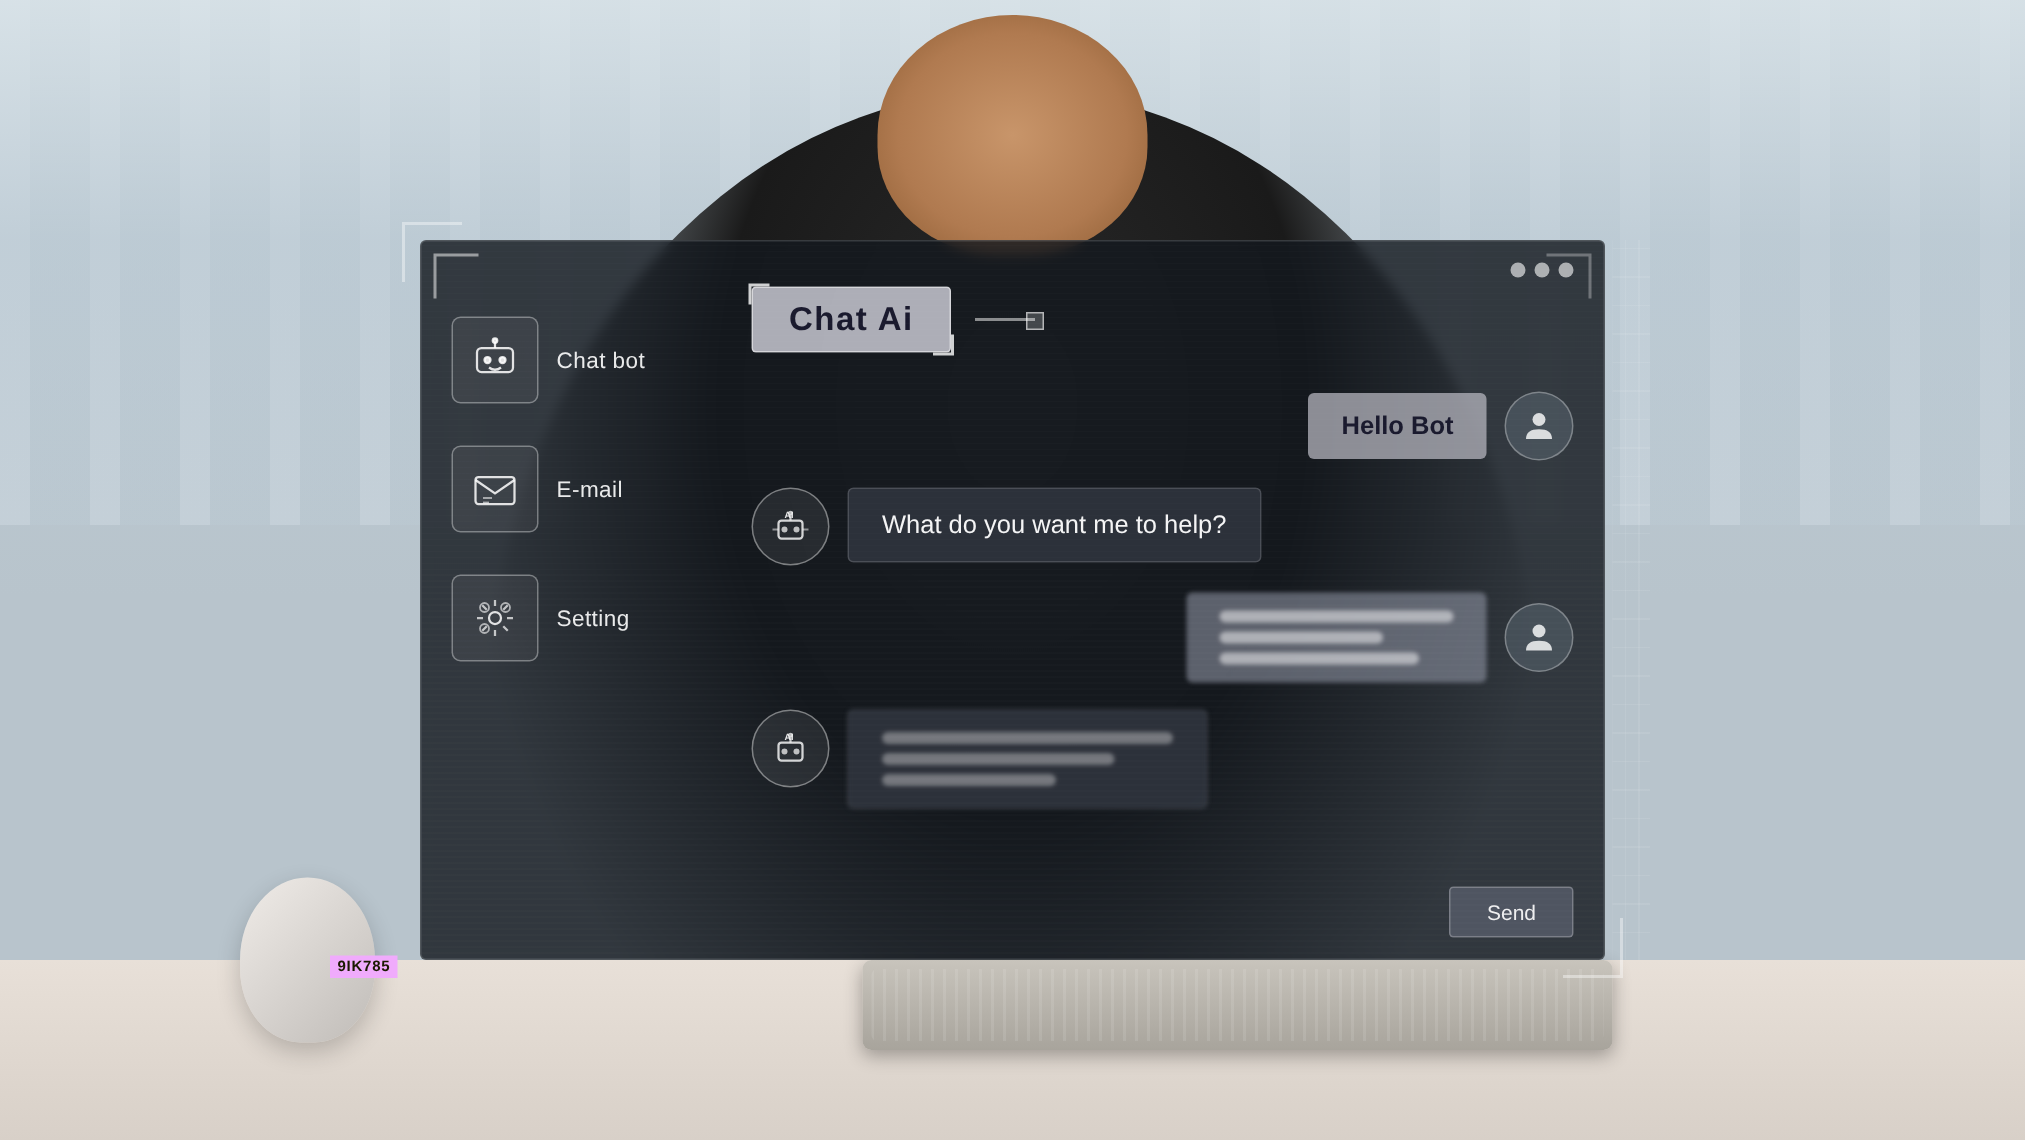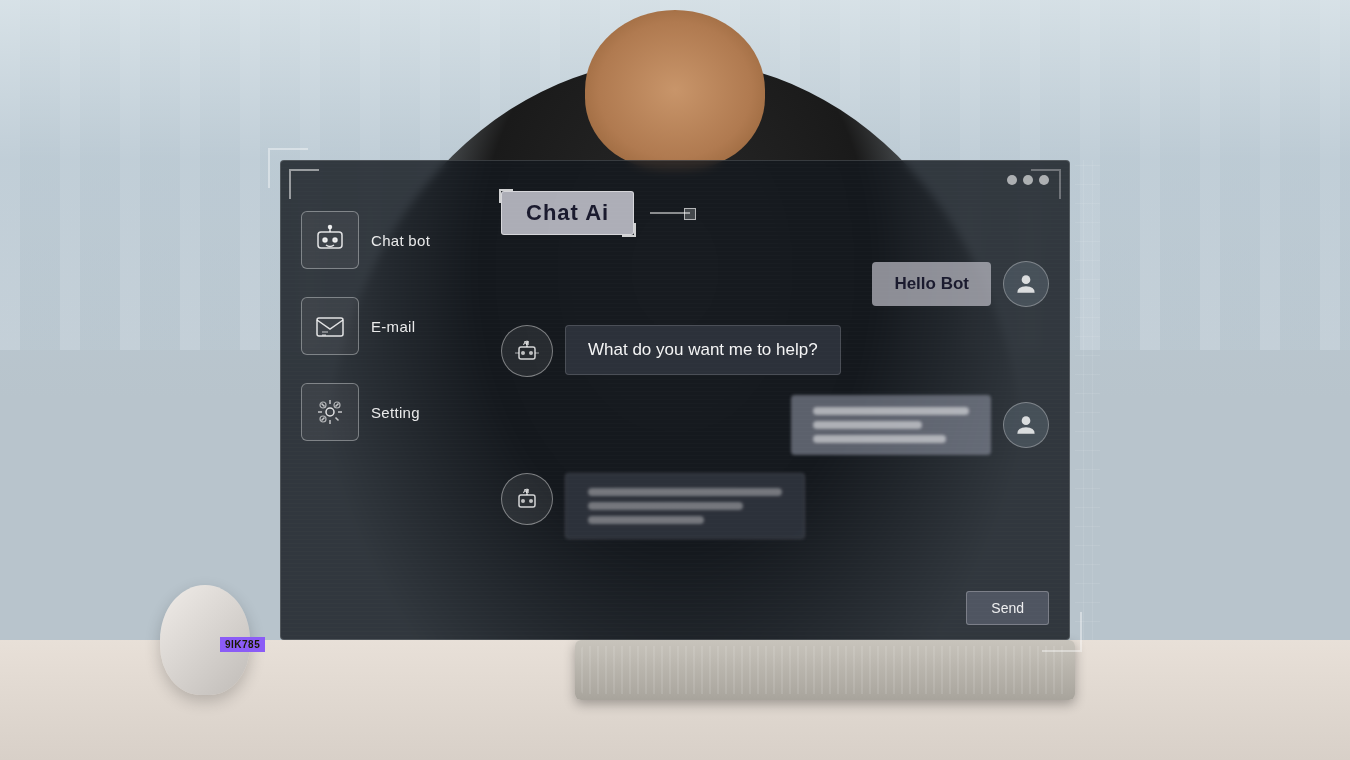--- a/index.html
+++ b/index.html
@@ -471,21 +471,21 @@
         rgba(255,255,255,0.08) 9px
       );
       z-index: 9;
     }
 
     
     .watermark {
       position: absolute;
       bottom: 108px;
       left: 220px;
-      background: #8b5cf6;
+      background: #f0abfc;
       color: #1a1a00;
       font-size: 10px;
       font-weight: 700;
       padding: 2px 5px;
       z-index: 20;
       letter-spacing: 0.5px;
     }
 
     
     .window-light {

